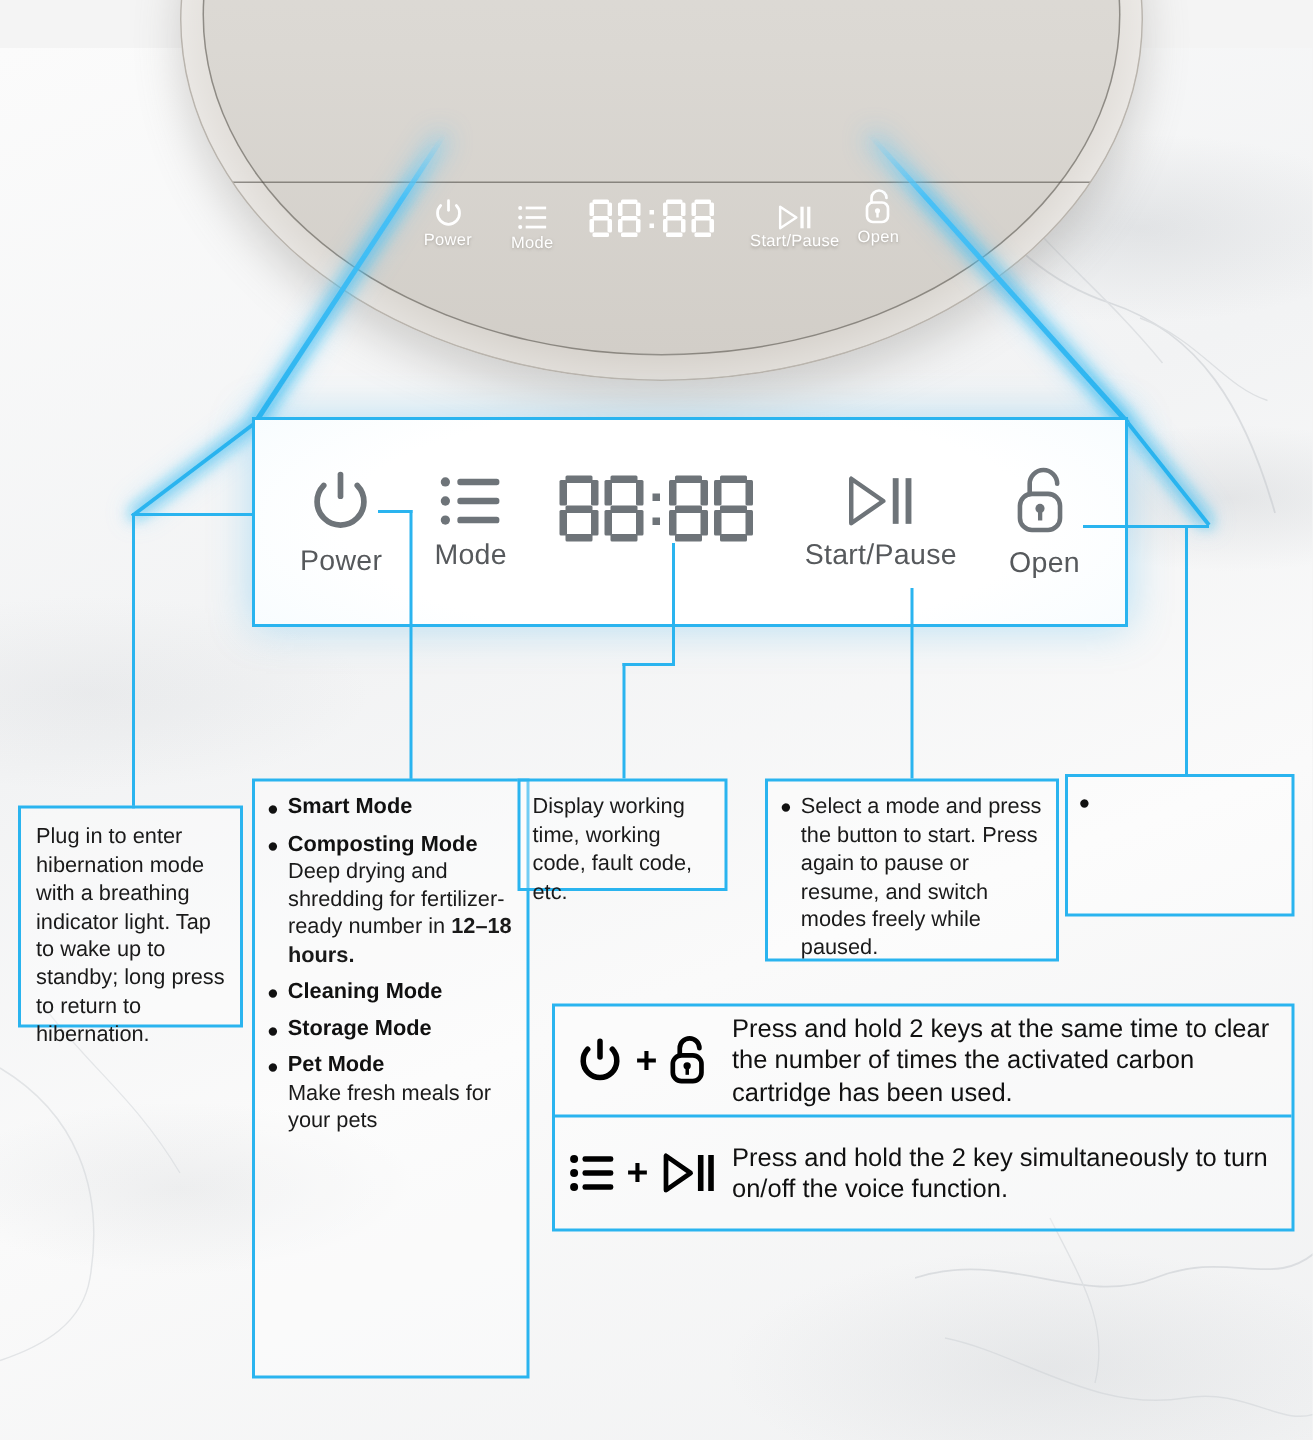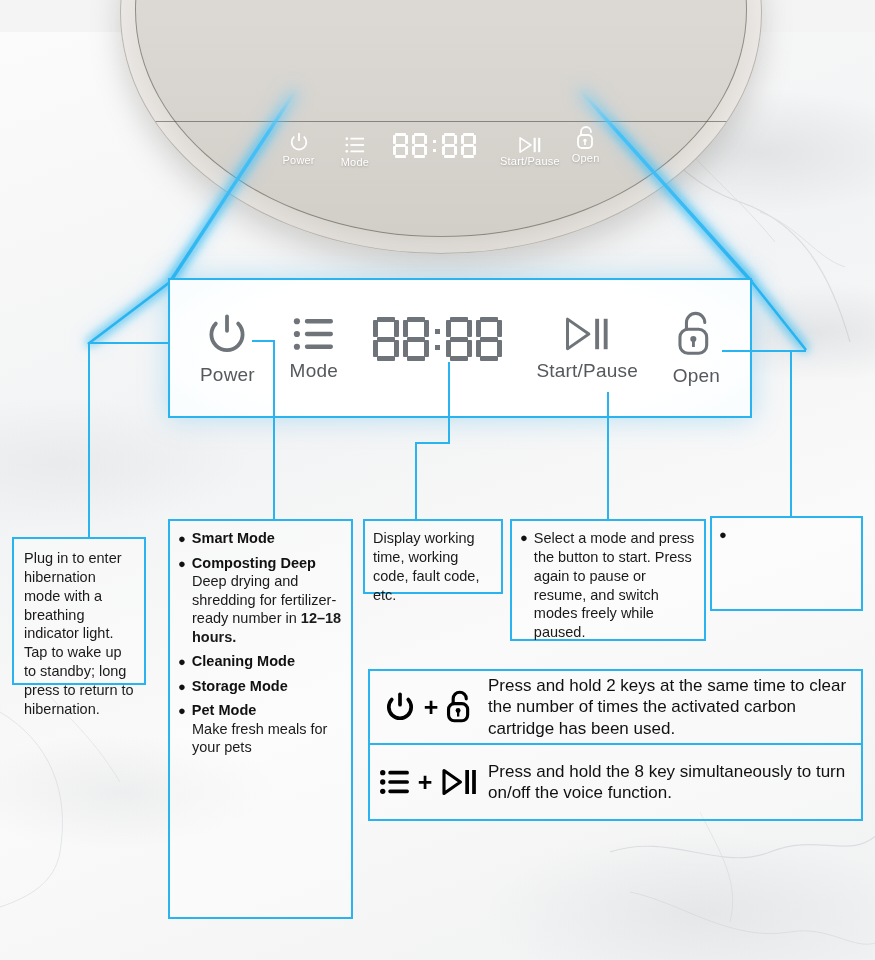--- a/index.html
+++ b/index.html
@@ -373,35 +373,35 @@
 
   <div class="conn v" style="left:448px;top:330px;height:82px;"></div>
   <div class="conn h" style="left:415px;top:410px;width:35px;"></div>
   <div class="conn v" style="left:415px;top:410px;height:77px;"></div>
 
   <div class="conn v" style="left:607px;top:360px;height:127px;"></div>
 
   <div class="conn h" style="left:722px;top:318px;width:84px;"></div>
   <div class="conn v" style="left:790px;top:318px;height:166px;"></div>
 
-  <div class="box" style="left:12px;top:505px;width:134px;height:148px;padding:10px 10px 8px 10px;">
+  <div class="box" style="left:12px;top:505px;width:150px;height:148px;padding:10px 10px 8px 10px;">
     <p class="txt">Plug in to enter hibernation mode with a breathing indicator light. Tap to wake up to standby; long press to return to hibernation.</p>
   </div>
 
   <div class="box" style="left:168px;top:487px;width:185px;height:400px;padding:9px 8px 8px 8px;">
     <div class="mode-item">
       <div class="bullet-row">
           <span class="bullet">●</span>
         <span class="mode-name">Smart Mode</span>
         </div>
     </div>
     <div class="mode-item">
       <div class="bullet-row">
           <span class="bullet">●</span>
-        <span class="mode-name">Composting Deep</span>
+        <span class="mode-name">Composting Mode</span>
         </div>
       <div class="mode-desc"><span>Deep drying and shredding for fertilizer-ready number in </span><b>12–18 hours.</b></div>
     </div>
     <div class="mode-item">
       <div class="bullet-row">
           <span class="bullet">●</span>
         <span class="mode-name">Cleaning Mode</span>
         </div>
     </div>
     <div class="mode-item">
@@ -412,21 +412,21 @@
     </div>
     <div class="mode-item">
       <div class="bullet-row">
           <span class="bullet">●</span>
         <span class="mode-name">Pet Mode</span>
         </div>
       <div class="mode-desc">Make fresh meals for your pets</div>
     </div>
   </div>
 
-  <div class="box" style="left:363px;top:487px;width:140px;height:75px;padding:8px 8px;">
+  <div class="box" style="left:345px;top:487px;width:140px;height:75px;padding:8px 8px;">
     <p class="txt">Display working time, working code, fault code, etc.</p>
   </div>
 
   <div class="box" style="left:510px;top:487px;width:196px;height:122px;padding:8px 8px;">
     <div class="bullet-row">
       <span class="bullet">●</span>
       <p class="txt">Select a mode and press the button to start. Press again to pause or resume, and switch modes freely while paused.</p>
     </div>
   </div>
 
@@ -463,17 +463,17 @@
           <circle cx="2.8" cy="18" r="2" fill="#000"></circle>
             <rect x="7" y="16.6" width="15.4" height="2.8" rx="1.2" fill="#000"></rect>
         </svg>
         <span class="plus">+</span>
         <svg width="40" height="30" viewBox="0 0 28 20">
           <path d="M3.5 2 L3.5 18 L15 10 Z" stroke="#000" stroke-width="2.2" fill="none" stroke-linejoin="round"></path>
           <rect x="18.4" y="1.6" width="2.6" height="16.8" fill="#000"></rect>
           <rect x="23.2" y="1.6" width="2.6" height="16.8" fill="#000"></rect>
         </svg>
       </div>
-      <p class="combo-text">Press and hold the 8 key simultaneously to turn on/off the voice function.</p>
+      <p class="combo-text">Press and hold the 2 key simultaneously to turn on/off the voice function.</p>
     </div>
   </div>
 
 </div>
 
 </body></html>

